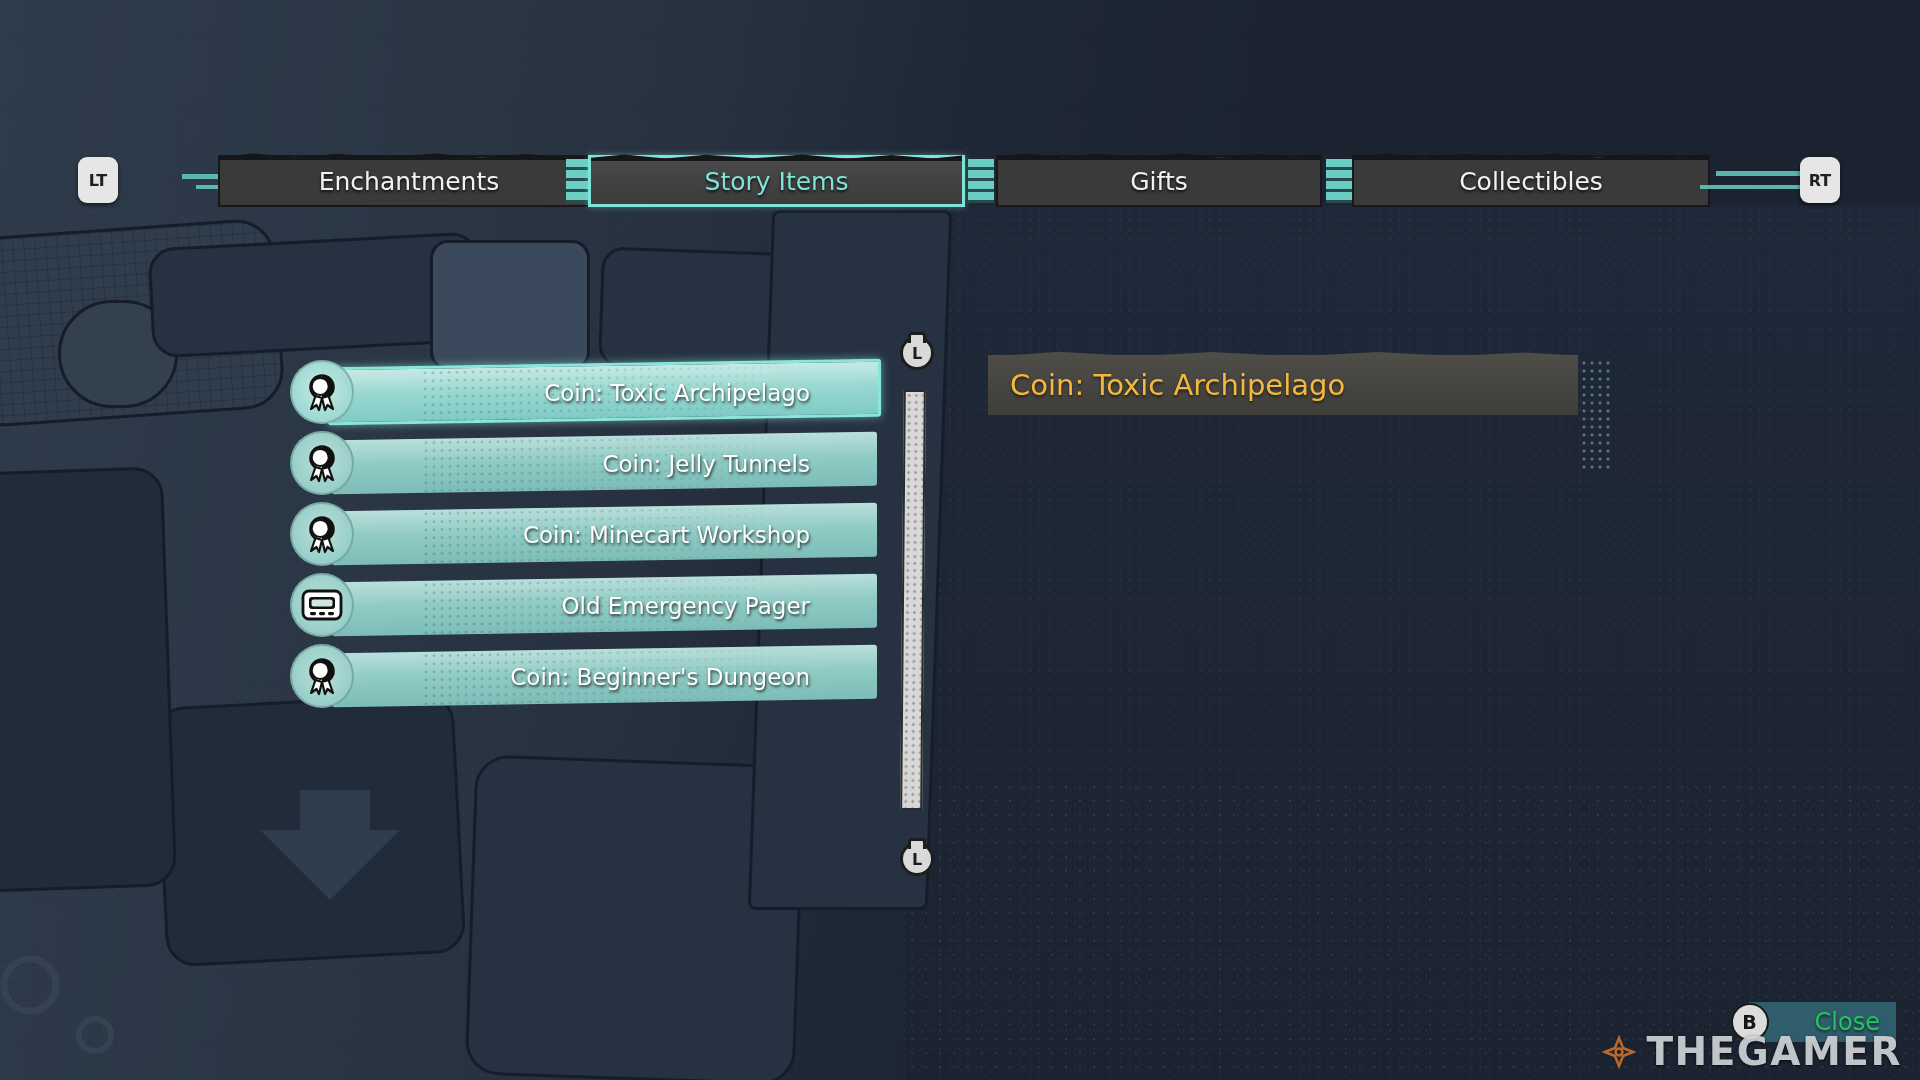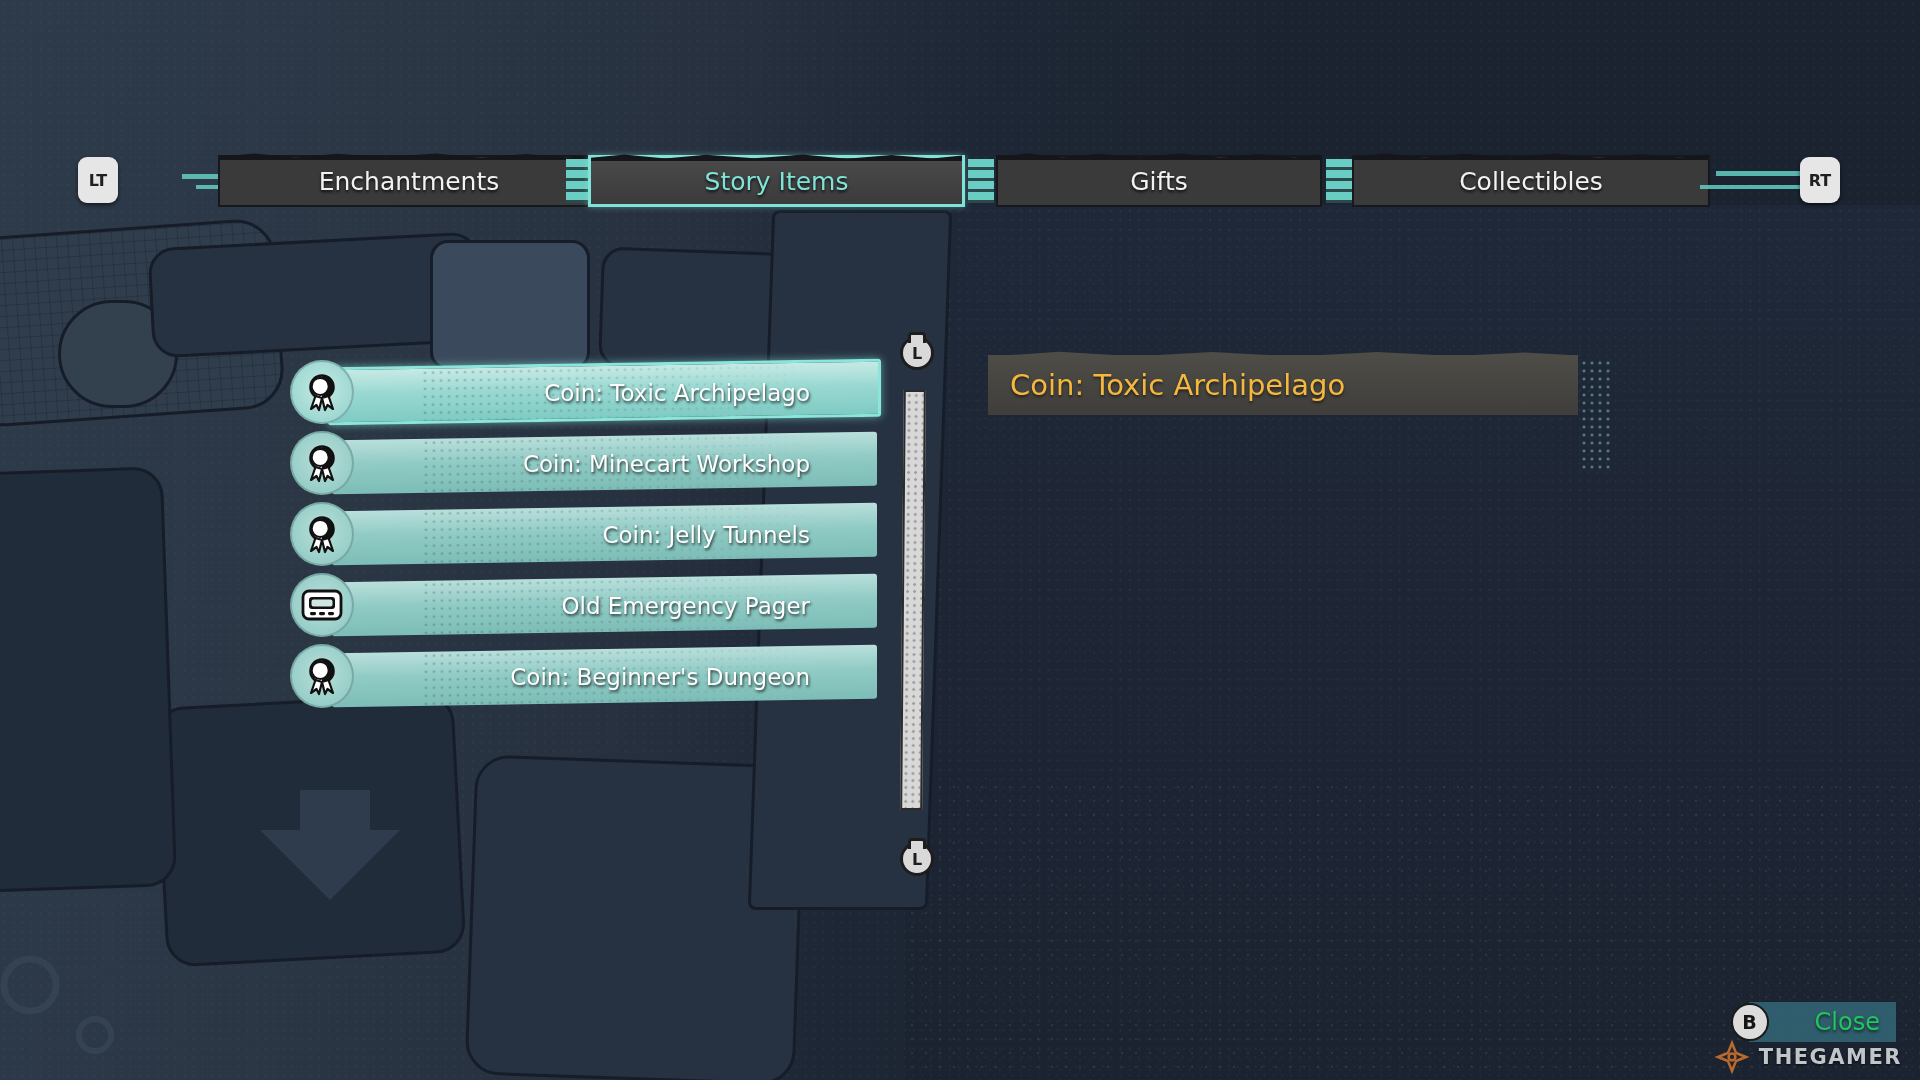--- a/index.html
+++ b/index.html
@@ -312,21 +312,21 @@
     color:#151515; font-size:19px; font-weight:700;
     font-family:"DejaVu Sans", sans-serif;
   }
   .watermark {
     position:absolute; right:18px; bottom:6px;
     display:flex; align-items:center; gap:10px;
     opacity:.92;
   }
   .wm-text {
     color:#cfd3d6;
-    font-size:21px;
+    font-size:39px;
     font-weight:700;
     letter-spacing:1.5px;
     font-family:"DejaVu Sans", sans-serif;
     text-shadow:0 1px 3px rgba(0,0,0,.8);
     text-align:right;
   }
   .floor-dots {
     position:absolute; left:905px; top:780px; width:1015px; height:300px;
     background-image:radial-gradient(circle, rgba(255,255,255,0.07) 1.3px, transparent 1.6px);
     background-size:14px 14px;
@@ -414,37 +414,37 @@
             <path d="M13.5 24 L9 37 L14.5 33 L17 38 L20 26 Z" fill="#ffffff" stroke="#111111" stroke-width="2.2" stroke-linejoin="round"></path>
             <path d="M26.5 24 L31 37 L25.5 33 L23 38 L20 26 Z" fill="#ffffff" stroke="#111111" stroke-width="2.2" stroke-linejoin="round"></path>
           </svg>
         </div>
       </div>
       <div class="item-row">
         <div class="item-bar">
           <div class="bar-sheen"></div>
           <div class="bar-halftone"></div>
         </div>
-        <div class="item-label">Coin: Minecart Workshop</div>
+        <div class="item-label">Coin: Jelly Tunnels</div>
         <div class="item-icon">
           <svg width="40" height="40" viewBox="0 0 40 40">
             <circle cx="20" cy="15" r="11.5" fill="#ffffff" stroke="#111111" stroke-width="2.6"></circle>
             <path d="M20 3.8 A11.2 11.2 0 0 1 31.2 15 A11.2 11.2 0 0 1 20 26.2" fill="#111111"></path>
             <circle cx="18.2" cy="14.4" r="8.6" fill="#ffffff" stroke="#111111" stroke-width="2.2"></circle>
             <path d="M13.5 24 L9 37 L14.5 33 L17 38 L20 26 Z" fill="#ffffff" stroke="#111111" stroke-width="2.2" stroke-linejoin="round"></path>
             <path d="M26.5 24 L31 37 L25.5 33 L23 38 L20 26 Z" fill="#ffffff" stroke="#111111" stroke-width="2.2" stroke-linejoin="round"></path>
           </svg>
         </div>
       </div>
       <div class="item-row">
         <div class="item-bar">
           <div class="bar-sheen"></div>
           <div class="bar-halftone"></div>
         </div>
-        <div class="item-label">Coin: Jelly Tunnels</div>
+        <div class="item-label">Coin: Minecart Workshop</div>
         <div class="item-icon">
           <svg width="40" height="40" viewBox="0 0 40 40">
             <circle cx="20" cy="15" r="11.5" fill="#ffffff" stroke="#111111" stroke-width="2.6"></circle>
             <path d="M20 3.8 A11.2 11.2 0 0 1 31.2 15 A11.2 11.2 0 0 1 20 26.2" fill="#111111"></path>
             <circle cx="18.2" cy="14.4" r="8.6" fill="#ffffff" stroke="#111111" stroke-width="2.2"></circle>
             <path d="M13.5 24 L9 37 L14.5 33 L17 38 L20 26 Z" fill="#ffffff" stroke="#111111" stroke-width="2.2" stroke-linejoin="round"></path>
             <path d="M26.5 24 L31 37 L25.5 33 L23 38 L20 26 Z" fill="#ffffff" stroke="#111111" stroke-width="2.2" stroke-linejoin="round"></path>
           </svg>
         </div>
       </div>

